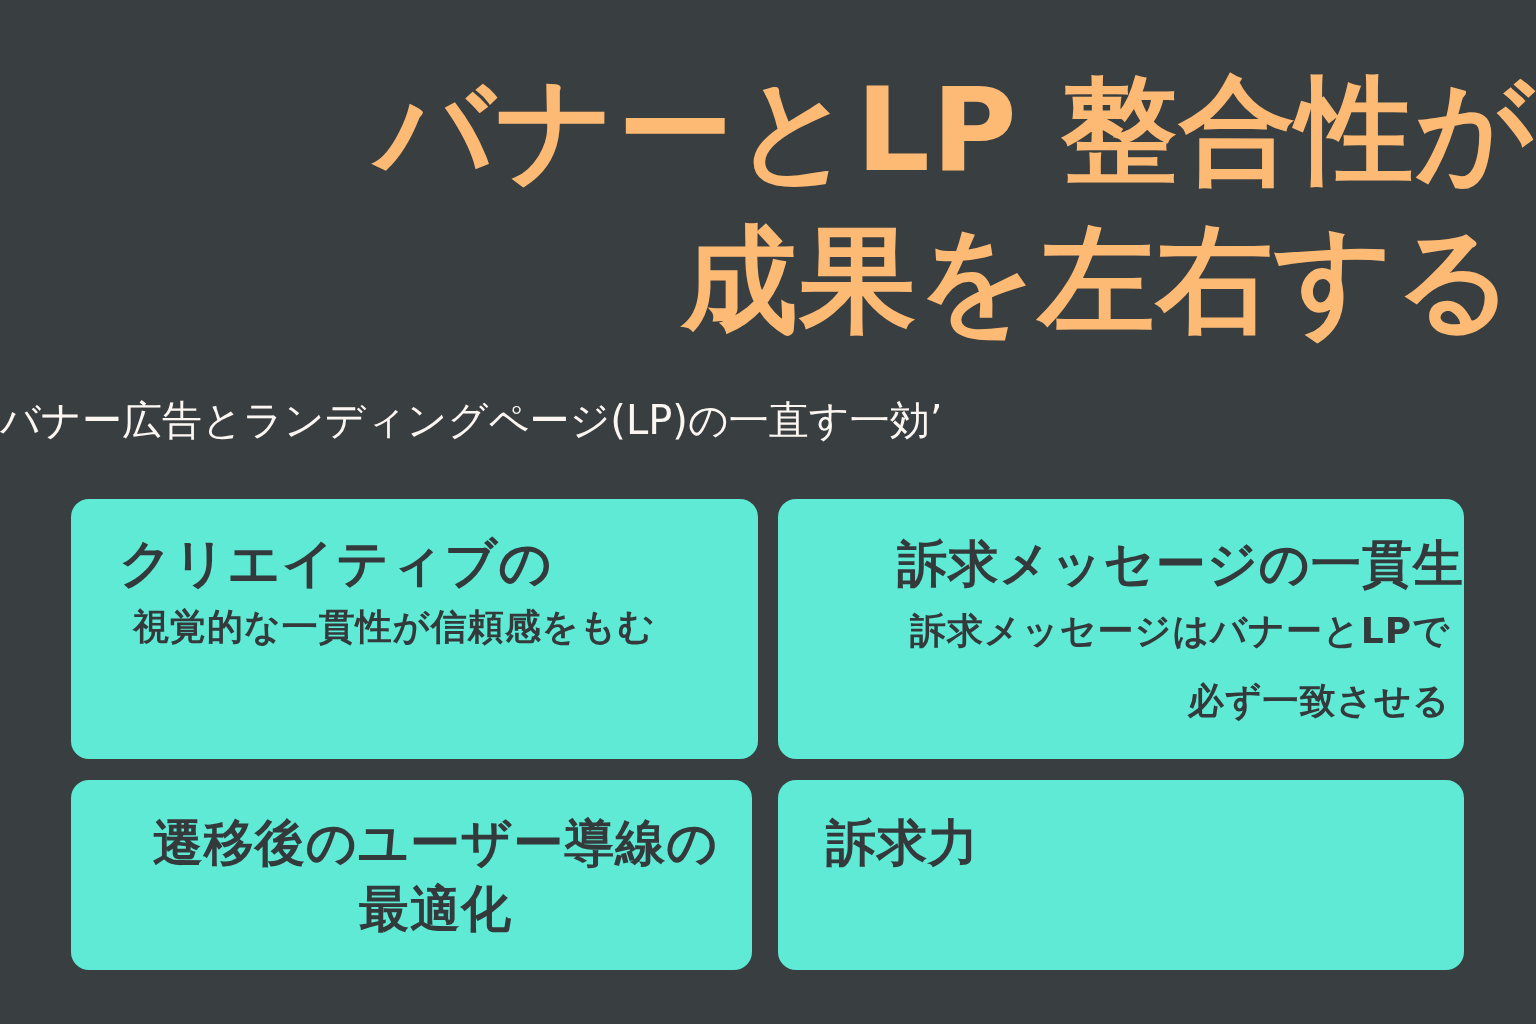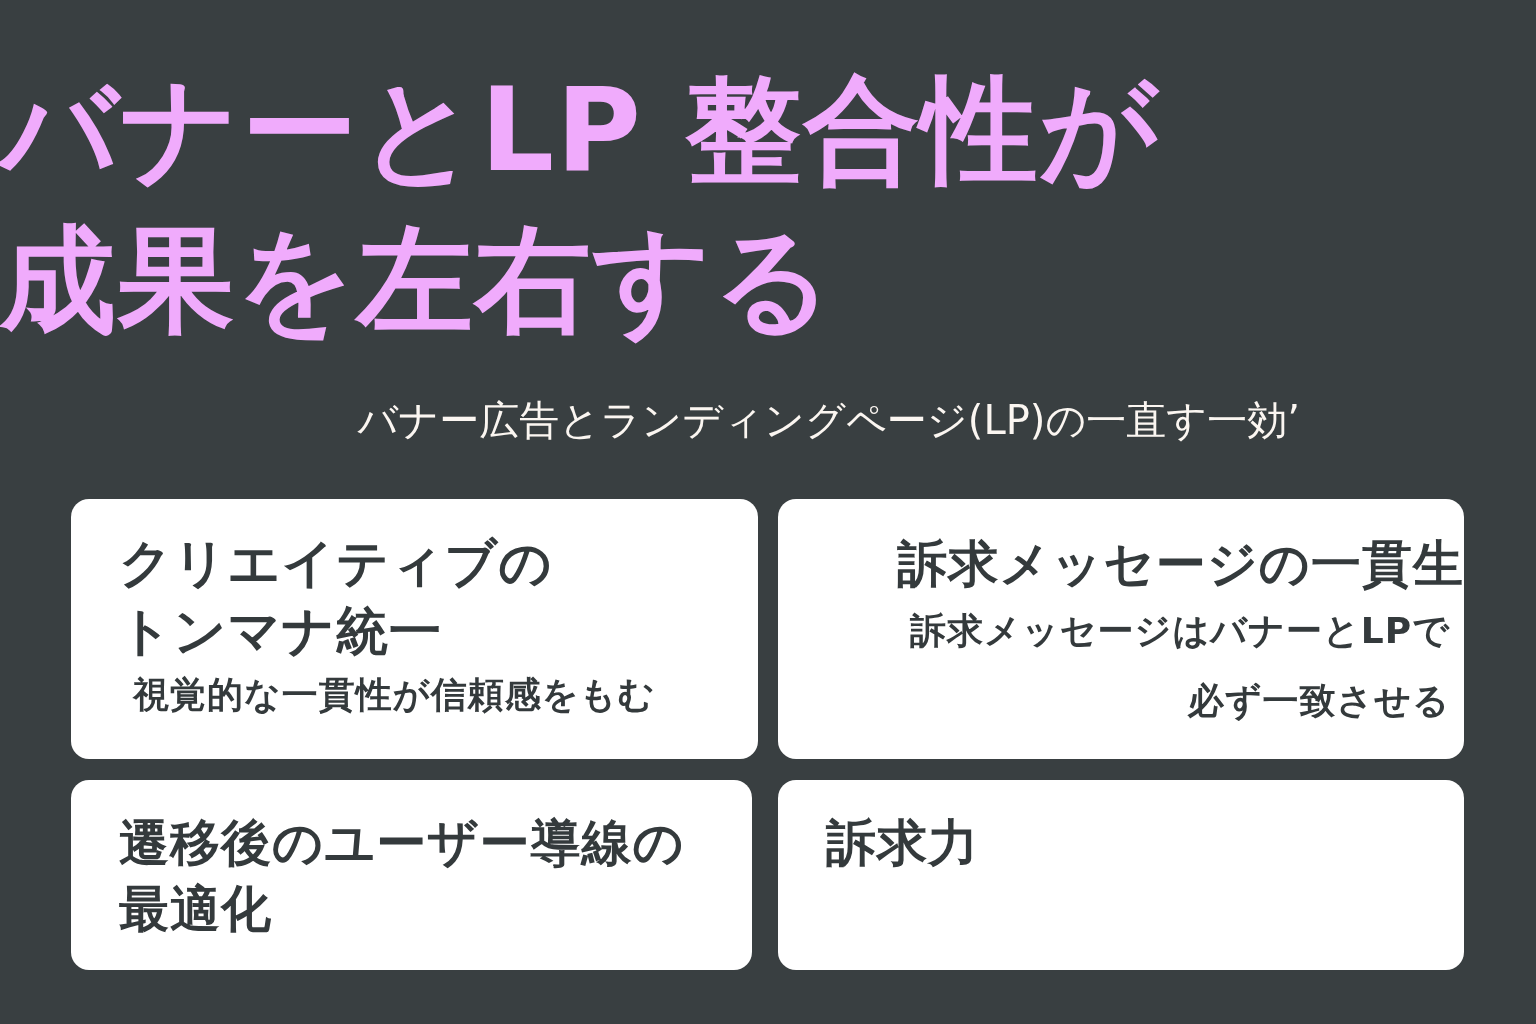--- a/index.html
+++ b/index.html
@@ -3,39 +3,39 @@
   <meta charset="utf-8">
   <style>
     html, body { margin: 0; padding: 0; }
     body {
       width: 1536px; height: 1024px; overflow: hidden;
       background: #393f41;
       font-family: "DejaVu Sans", "Liberation Sans", sans-serif;
       position: relative;
     }
     .title {
-      position: absolute; left: 0; width: 1536px; text-align: left;
-      color: #f0abfc; font-weight: bold;
+      position: absolute; left: 0; width: 1536px; text-align: right;
+      color: #fdba74; font-weight: bold;
       font-size: 116px; line-height: 150px; letter-spacing: 2px;
       margin: 0;
     }
     .title.l1 { top: 55px; }
     .title.l2 { top: 205px; padding-right: 20px; box-sizing: border-box; }
     .subtitle {
-      position: absolute; top: 390px; left: 0; width: 1340px; text-align: right;
+      position: absolute; top: 390px; left: 0; width: 1340px; text-align: left;
       color: #fbf6f1; font-size: 40px; line-height: 60px;
       margin: 0; padding-right: 40px; box-sizing: border-box;
     }
     .card {
-      position: absolute; background: #ffffff; border-radius: 18px;
+      position: absolute; background: #5eead4; border-radius: 18px;
       box-sizing: border-box; color: #343a3c;
     }
     .c1 { left: 71px;  top: 499px; width: 687px; height: 260px; padding: 30px 0 0 48px; }
     .c2 { left: 778px; top: 499px; width: 686px; height: 260px; padding: 32px 0 0 48px; text-align: right; }
-    .c3 { left: 71px;  top: 780px; width: 681px; height: 190px; padding: 30px 0 0 48px; }
+    .c3 { left: 71px;  top: 780px; width: 681px; height: 190px; padding: 30px 0 0 48px; text-align: center; }
     .c4 { left: 778px; top: 780px; width: 686px; height: 190px; padding: 30px 0 0 48px; }
     .card-title {
       font-weight: bold; font-size: 50px; line-height: 66px; margin: 0;
       letter-spacing: 1px;
     }
     .c1 .card-title { font-size: 52px; line-height: 68px; }
     .card-desc {
       font-weight: bold; font-size: 36px; line-height: 56px; margin: 14px;
       letter-spacing: 1px;
     }
@@ -44,21 +44,20 @@
   </style>
 </head>
 <body>
 
 <h1 class="title l1">バナーとLP 整合性が</h1>
 <h1 class="title l2">成果を左右する</h1>
 <p class="subtitle">バナー広告とランディングページ(LP)の一直す一効’</p>
 
 <div class="card c1">
   <p class="card-title">クリエイティブの</p>
-  <p class="card-title">トンマナ統一</p>
   <p class="card-desc">視覚的な一貫性が信頼感をもむ</p>
 </div>
 
 <div class="card c2">
   <p class="card-title">訴求メッセージの一貫生</p>
   <p class="card-desc">訴求メッセージはバナーとLPで</p>
   <p class="card-desc">必ず一致させる</p>
 </div>
 
 <div class="card c3">

